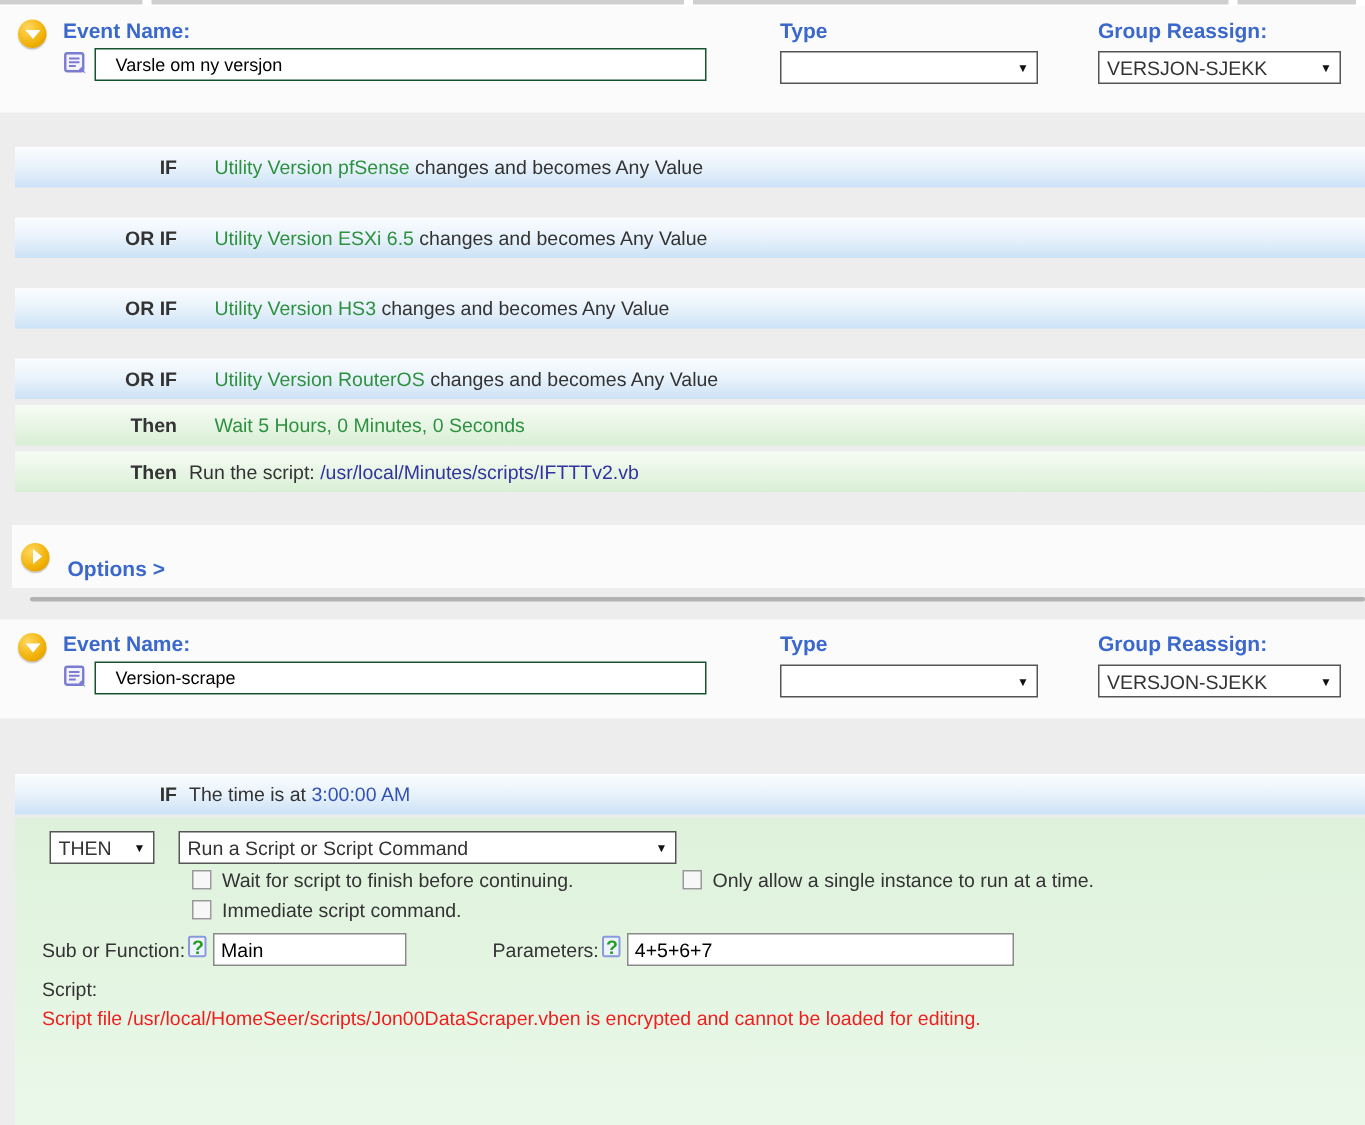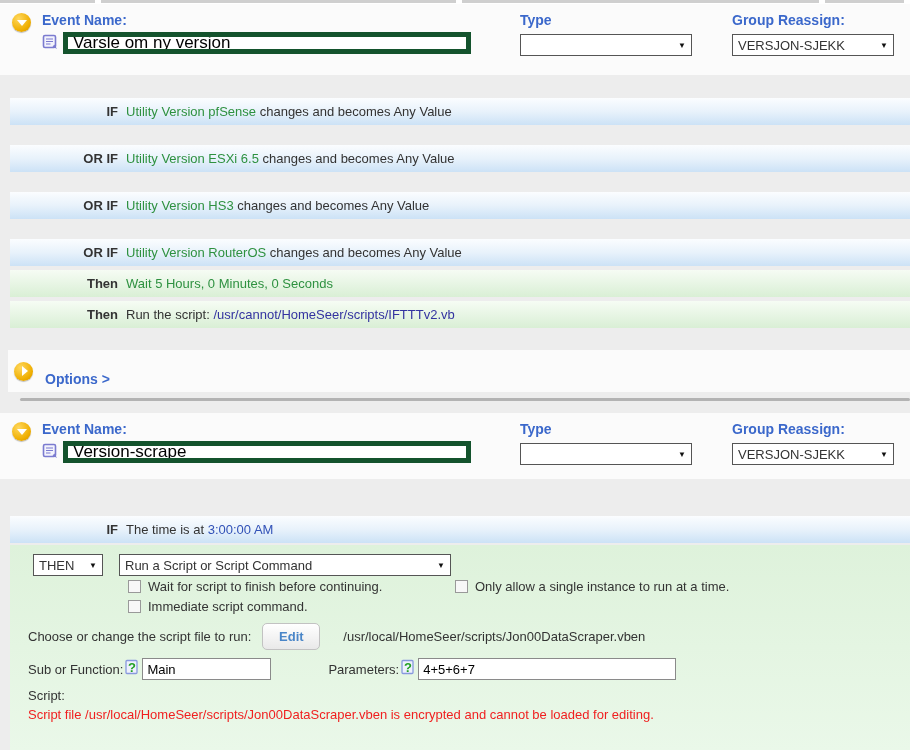--- a/index.html
+++ b/index.html
@@ -27,41 +27,41 @@
     display:flex; align-items:center; justify-content:center;
     box-shadow:0 1px 1px rgba(0,0,0,.25);
     cursor:pointer;
   }
   .tri-down { width:0; height:0; border-left:5px solid transparent; border-right:5px solid transparent; border-top:6px solid #fff; margin-top:1px; }
   .tri-right { width:0; height:0; border-top:5px solid transparent; border-bottom:5px solid transparent; border-left:6px solid #fff; margin-left:2px; }
   .field-label { color:#3b68cb; font-weight:bold; font-size:14px; }
   .name-col { position:absolute; left:42px; top:8px; }
   .name-row { margin-top:4px; display:flex; align-items:flex-start; }
   .note-icon { margin-right:5px; margin-top:2px; display:inline-block; }
-  .name-input { width:408px; height:22px; border:5px solid #14532d; font-size:17px; padding:1px 5px; font-family:"Liberation Sans",sans-serif; background:#fff; }
+  .name-input { width:408px; height:22px; border:1px solid #14532d; font-size:12px; padding:1px 13px; font-family:"Liberation Sans",sans-serif; background:#fff; }
   .type-col { position:absolute; left:520px; top:8px; }
   .group-col { position:absolute; left:732px; top:8px; }
   .select {
     margin-top:6px; background:#fff; border:1px solid #555; height:22px;
     display:flex; align-items:center; justify-content:space-between;
     padding:0 5px; font-size:13px; cursor:pointer;
   }
   .sel-arrow { font-size:8px; color:#111; }
   .w172{width:172px;} .w162{width:162px;} .w70{width:70px;} .w332{width:332px;}
 
   
   .sp23{height:23px;} .sp20{height:20px;} .sp4{height:4px;} .sp22{height:22px;}
   .sp12{height:12px;} .sp37{height:37px;} .sp2{height:2px;}
 
   
   .rule-row { margin-left:10px; width:900px; height:27px; line-height:27px; font-size:13px; color:#333; cursor:pointer; white-space:nowrap; }
   .rule-row.blue  { background:linear-gradient(#fbfdff 0%, #e8f2fb 50%, #cce2f6 100%); }
   .rule-row.green { background:linear-gradient(#f6fcf4 0%, #d9efd5 100%); }
   .prefix { display:inline-block; width:108px; text-align:right; font-weight:bold; margin-right:8px; }
-  .dev   { color:#2e9140; }
+  .dev   { color:#2e9140;margin-left:17px; }
   .navy  { color:#3333a0; }
   .blueval { color:#3151b7; }
 
   
   .options-box { background:#fbfbfb; margin-left:8px; width:902px; height:42px; display:flex; align-items:center; }
   .options-box .collapse-btn { position:static; margin-left:6px; margin-right:12px; }
   .options-label { color:#3b68cb; font-weight:bold; font-size:14px; cursor:pointer;margin-top:16px; }
   .divider { margin:6px 0 0 20px; width:890px; height:3px; background:#b3b3b3; border-radius:2px; }
 
   
@@ -151,21 +151,21 @@
 <div class="rule-row blue">
   <span class="prefix">OR IF</span><span class="dev">Utility Version RouterOS</span> <span>changes and becomes Any Value</span>
 </div>
 <div class="sp4"></div>
 
 <div class="rule-row green">
   <span class="prefix">Then</span><span></span><span class="dev">Wait 5 Hours, 0 Minutes, 0 Seconds</span><span class="navy"></span>
 </div>
 <div class="sp4"></div>
 <div class="rule-row green">
-  <span class="prefix">Then</span><span>Run the script:</span> <span class="navy">/usr/cannot/HomeSeer/scripts/IFTTTv2.vb</span>
+  <span class="prefix">Then</span><span>Run the script:</span> <span class="navy">/usr/local/Minutes/scripts/IFTTTv2.vb</span>
 </div>
 
 <div class="sp22"></div>
 
 <div class="options-box">
   <span class="collapse-btn">
       <span class="tri-right"></span>
     </span>
   <span class="options-label">Options &gt;</span>
 </div>
@@ -236,25 +236,20 @@
       <span>Only allow a single instance to run at a time.</span>
     </span>
   </div>
   <div class="cb-row second">
     <span class="cb-item">
       <span class="cb-box"></span>
       <span>Immediate script command.</span>
     </span>
   </div>
 
-  <div class="choose-row">
-    <span>Choose or change the script file to run:</span>
-    <button class="edit-btn">Edit</button>
-    <span>/usr/local/HomeSeer/scripts/Jon00DataScraper.vben</span>
-  </div>
 
   <div class="sub-row">
     <span>Sub or Function:</span>
     <span class="help-icon">
       <svg width="15" height="17" viewBox="0 0 15 17">
         <rect x="1" y="1.5" width="11" height="13" rx="1" fill="#eef2fc" stroke="#8899dd" stroke-width="1.3"></rect>
         <text x="3" y="13" font-size="13" font-weight="bold" fill="#22a022" font-family="Liberation Sans, sans-serif">?</text>
       </svg>
     </span>
     <input type="text" class="text-input sub-input" value="Main" style="">

